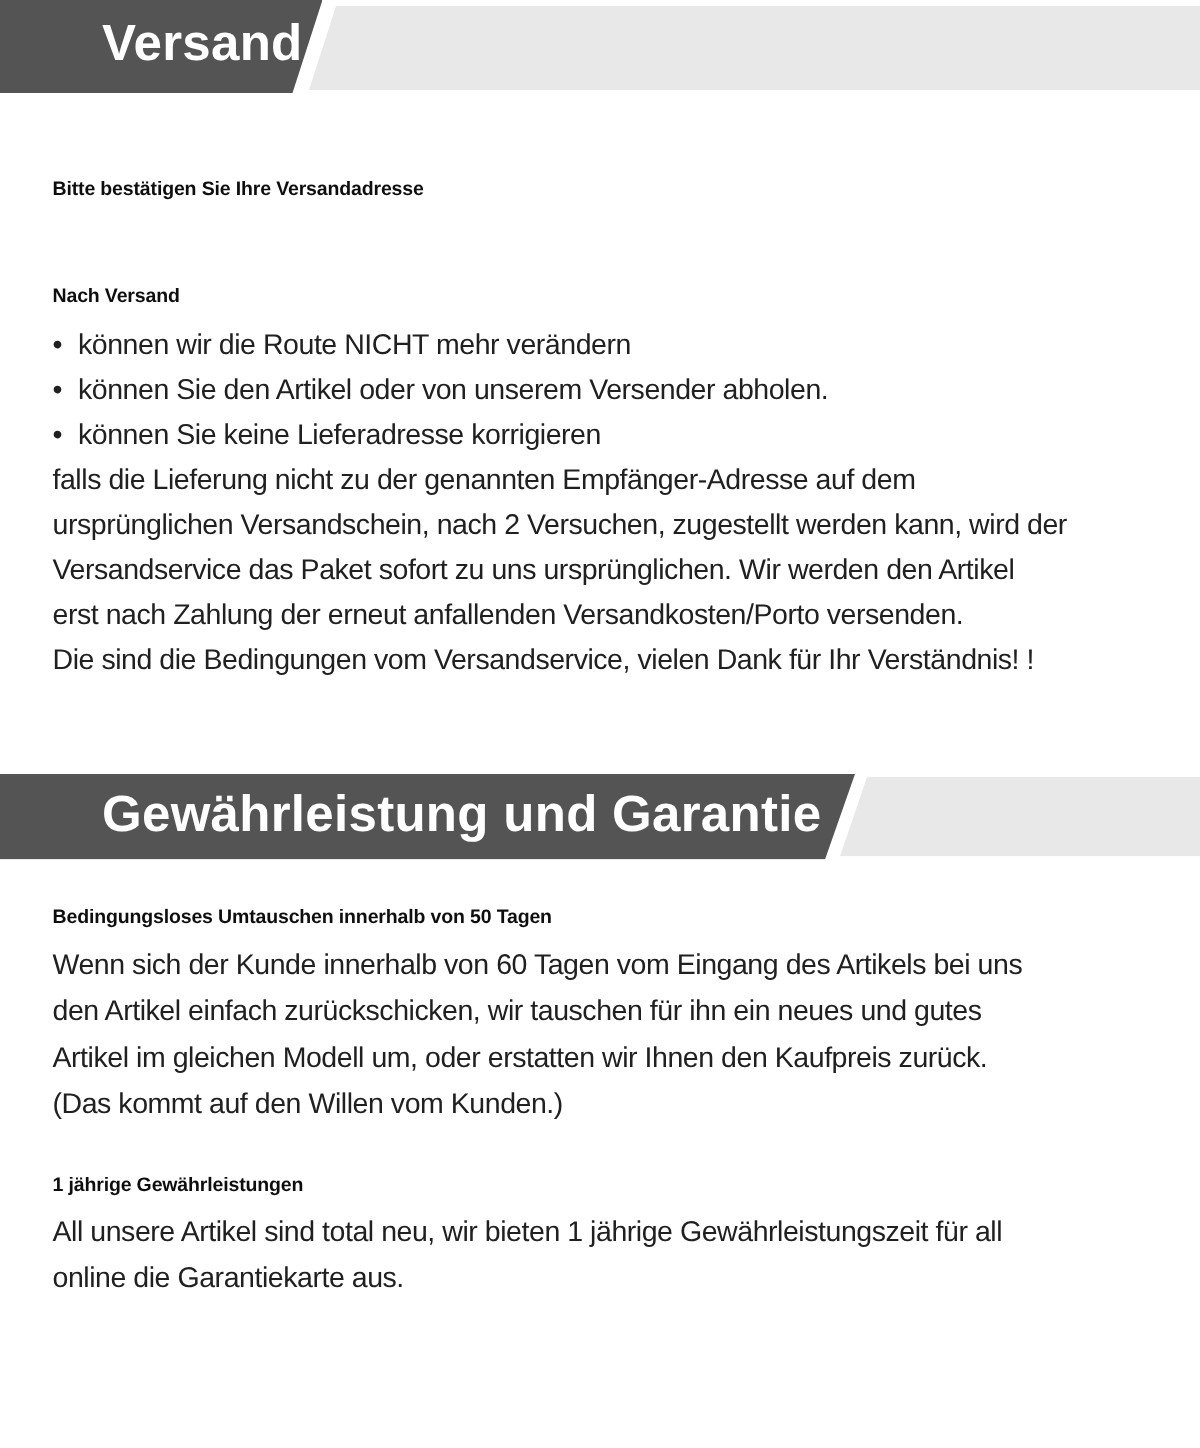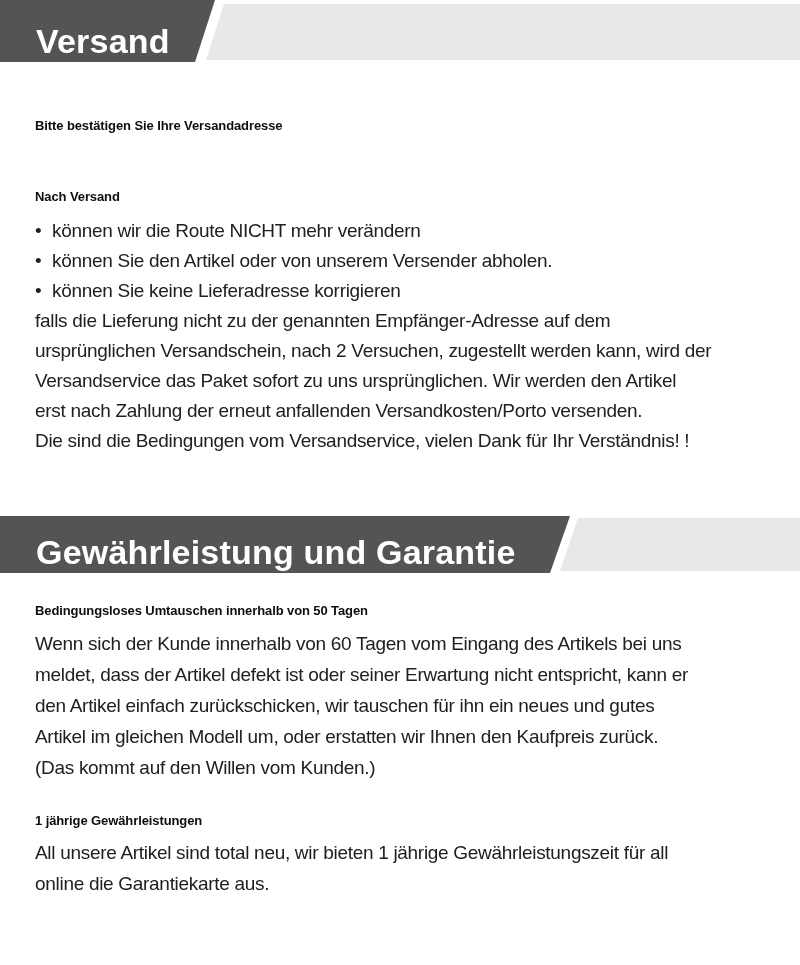--- a/index.html
+++ b/index.html
@@ -19,21 +19,21 @@
   .page{position:relative;width:800px;height:965px;background:#ffffff;}
 
   
   .banner{position:relative;width:100%;}
   .banner-1{height:62px;}
   .banner-2{height:57px;margin-top:60px;}
   .ribbon-dark{
     position:absolute;left:0;top:0;height:100%;
     background:var(--banner-dark);
     clip-path:polygon(0 0,100% 0,calc(100% - 20px) 100%,0 100%);
-    display:flex;align-items:flex-end;
+    display:flex;align-items:center;padding-left:32px;
   }
   .banner-1 .ribbon-dark{width:215px;}
   .banner-2 .ribbon-dark{width:570px;}
   .ribbon-light{
     position:absolute;right:0;
     background:var(--banner-light);
     clip-path:polygon(18px 0,100% 0,100% 100%,0 100%);
   }
   .banner-1 .ribbon-light{left:206px;top:4px;height:56px;}
   .banner-2 .ribbon-light{left:560px;top:2px;height:53px;}
@@ -110,21 +110,20 @@
       <div class="banner-title">Gewährleistung und Garantie</div>
     </div>
     <div class="ribbon-light"></div>
   </header>
 
   <section class="content">
     <div class="h2 heading-exchange">Bedingungsloses Umtauschen innerhalb von 50 Tagen</div>
 
     <div class="para-2">
       <div class="body-line">Wenn sich der Kunde innerhalb von 60 Tagen vom Eingang des Artikels bei uns</div>
-      <div class="body-line">meldet, dass der Artikel defekt ist oder seiner Erwartung nicht entspricht, kann er</div>
       <div class="body-line">den Artikel einfach zurückschicken, wir tauschen für ihn ein neues und gutes</div>
       <div class="body-line">Artikel im gleichen Modell um, oder erstatten wir Ihnen den Kaufpreis zurück.</div>
       <div class="body-line">(Das kommt auf den Willen vom Kunden.)</div>
     </div>
 
     <div class="h2 heading-guarantee">1 jährige Gewährleistungen</div>
 
     <div class="para-3">
       <div class="body-line">All unsere Artikel sind total neu, wir bieten 1 jährige Gewährleistungszeit für all</div>
       <div class="body-line">online die Garantiekarte aus.</div>

